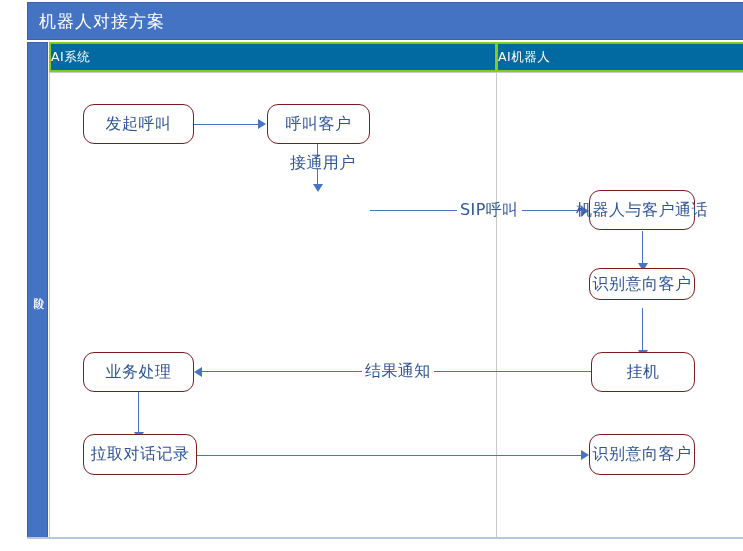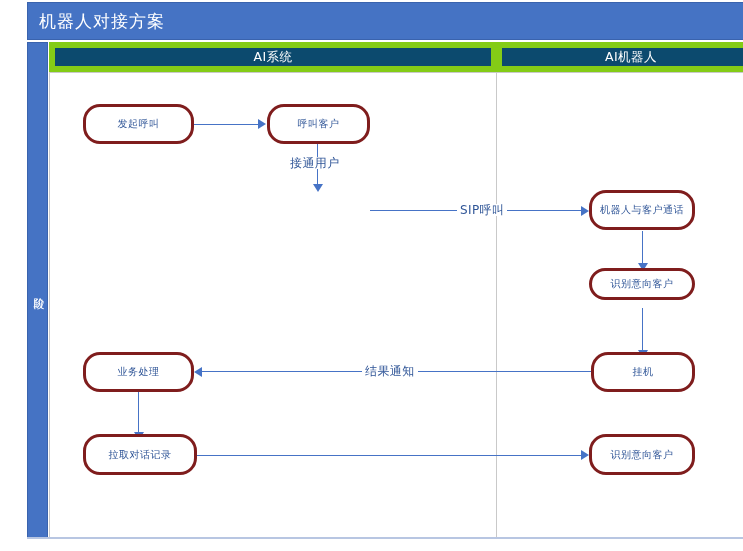--- a/index.html
+++ b/index.html
@@ -59,26 +59,26 @@
     text-orientation: upright;
     letter-spacing: 1px;
     white-space: nowrap;
   }
 
   
   .lane-header {
     position: absolute;
     top: 42px;
     height: 30px;
-    background: #0c4a6e;
-    border: 6px solid #84cc16;
-    box-sizing: border-box;
-    display: flex;
-    align-items: center;
-    justify-content: center;
+    background: #0369a1;
+    border: 2px solid #84cc16;
+    box-sizing: border-box;
+    display: flex;
+    align-items: center;
+    justify-content: flex-start;
   }
   .lane-header span {
     color: #ffffff;
     font-size: 12.5px;
     letter-spacing: 0.5px;
   }
   .lane-header-left  { left: 24px;  width: 448px; }
   .lane-header-right { left: 471px; width: 270px; }
 
   
@@ -101,27 +101,27 @@
     width: 739px;
     height: 2px;
     background: #b8c6e2;
   }
 
   
   .node {
     position: absolute;
     box-sizing: border-box;
     background: #ffffff;
-    border: 3px solid #7f1d1d;
-    border-radius: 17px;
+    border: 1px solid #7f1d1d;
+    border-radius: 11px;
     display: flex;
     align-items: center;
     justify-content: center;
     color: #2f5597;
-    font-size: 10px;
+    font-size: 16px;
     letter-spacing: 0.5px;
     white-space: nowrap;
   }
 
   
   .conn-h, .conn-v {
     position: absolute;
     background: #4673c6;
   }
   .conn-h { height: 1.4px; }
@@ -145,21 +145,21 @@
   .arrow-down {
     border-left: 5px solid transparent;
     border-right: 5px solid transparent;
     border-top: 8px solid #4673c6;
   }
 
   .conn-label {
     position: absolute;
     background: #ffffff;
     color: #2f5597;
-    font-size: 12px;
+    font-size: 16px;
     letter-spacing: 0.4px;
     white-space: nowrap;
     padding: 0 3px;
     line-height: 12px;
   }
 </style>
 </head>
 <body>
 
 <div id="page">

